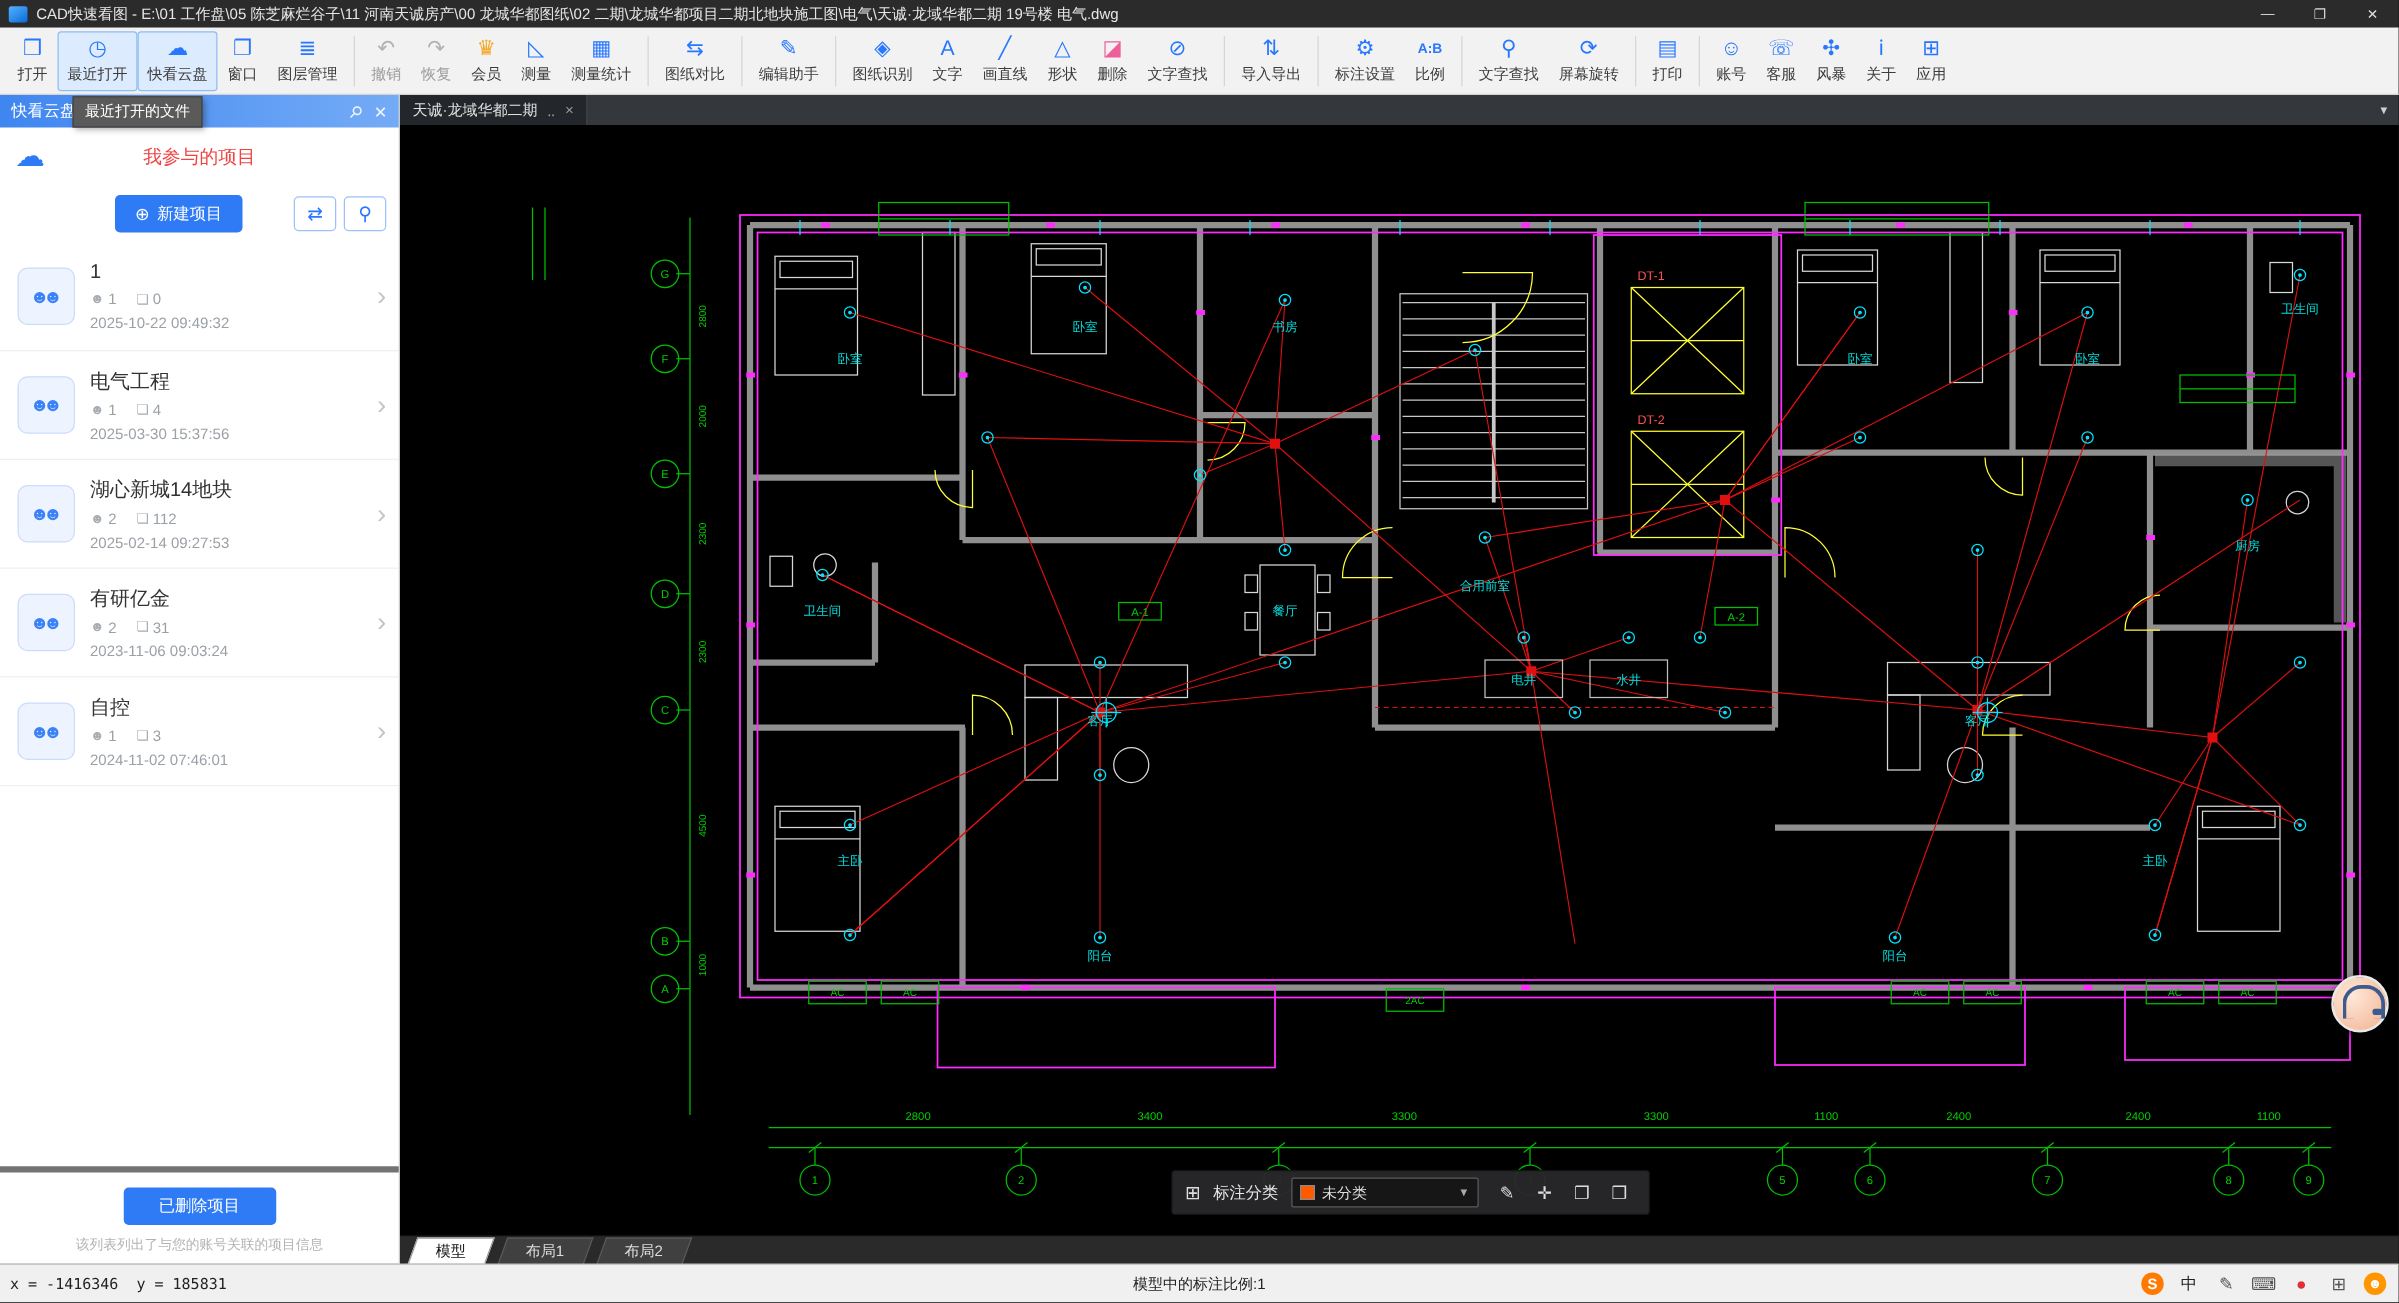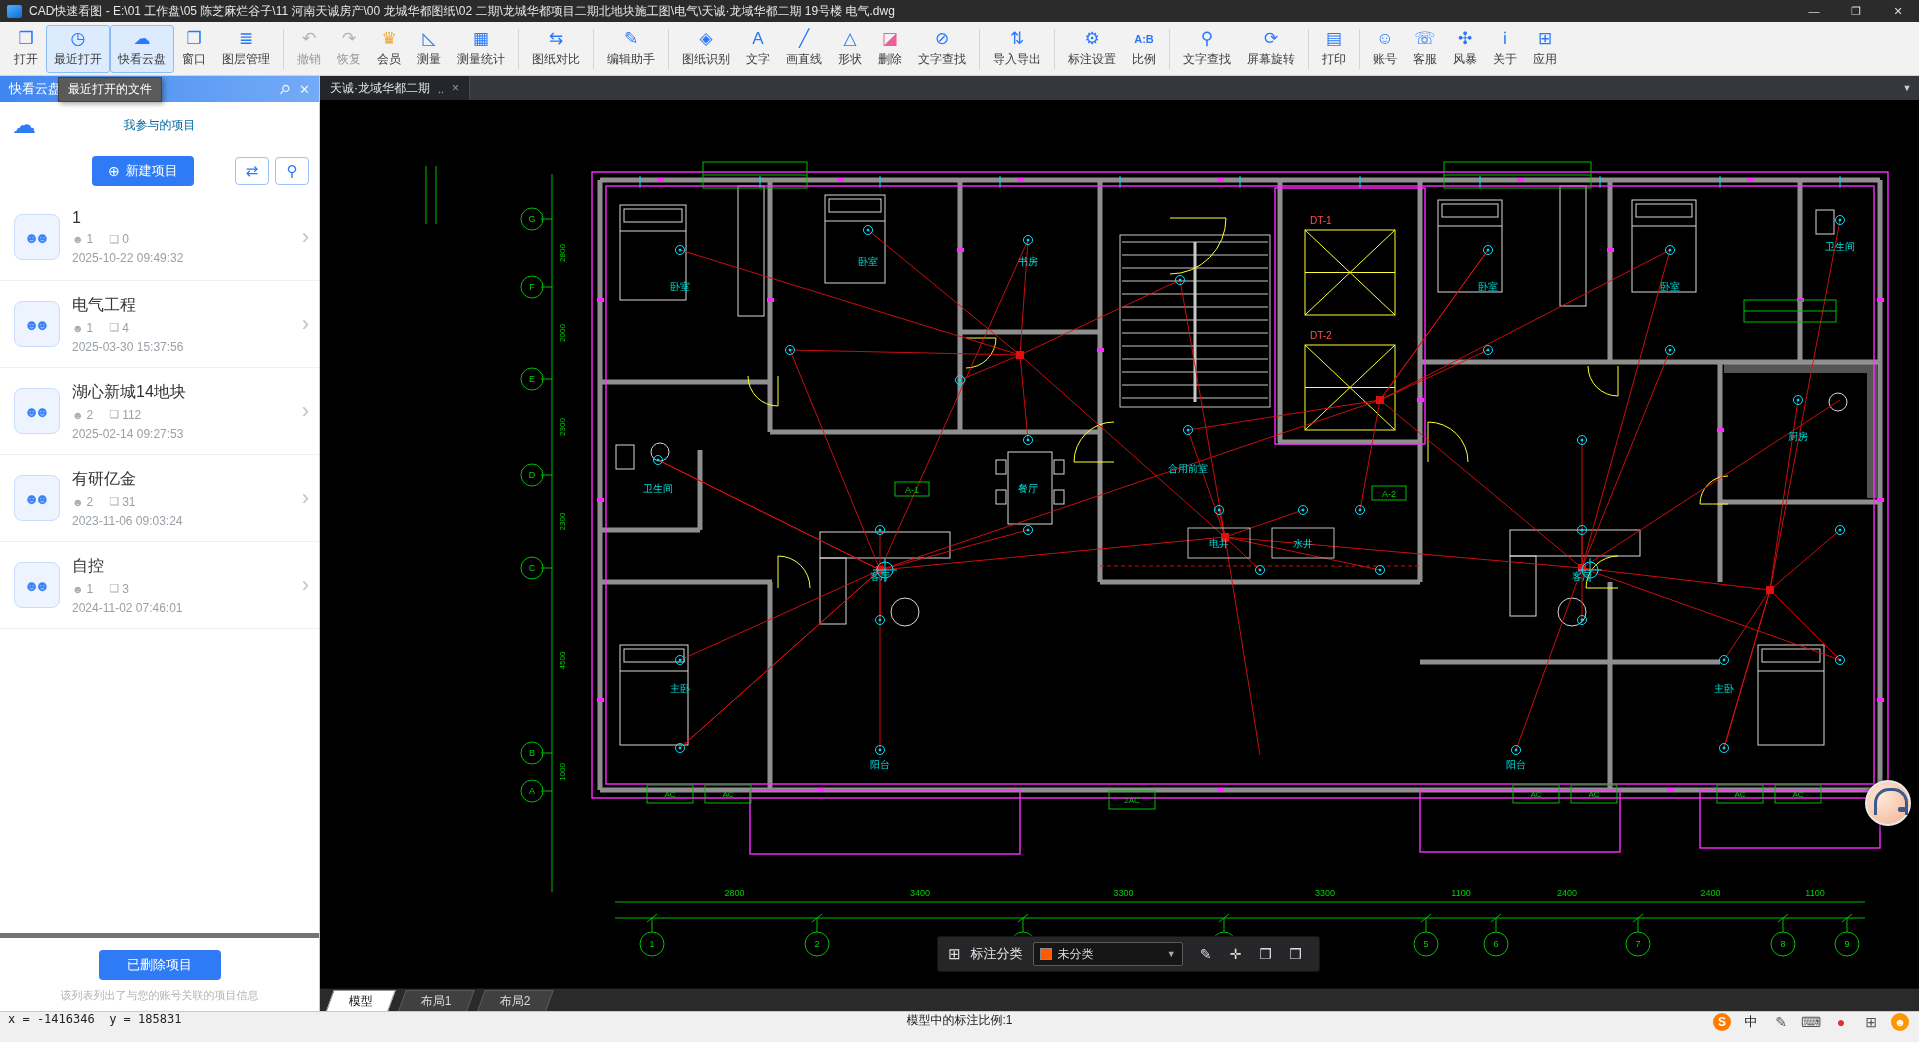--- a/index.html
+++ b/index.html
@@ -27,21 +27,21 @@
 
   
   .main{display:flex;height:935px}
   .sidebar{width:320px;background:#fff;border-right:1px solid #c9c9c9;display:flex;flex-direction:column;flex:none}
   .sb-header{height:26px;background:linear-gradient(90deg,#3f86f0,#74abf6);color:#fff;font-size:13px;display:flex;align-items:center;padding:0 9px;flex:none}
   .sb-header .sp{flex:1}
   .sb-hicon{color:#eef4ff;font-size:13px;margin-left:10px;cursor:pointer}
   .pin-rot{display:inline-block;transform:rotate(45deg)}
   .sb-top-row{height:46px;position:relative;display:flex;align-items:center;flex:none}
   .cloud-ic{color:#2f7bf5;font-size:24px;margin-left:12px;z-index:1}
-  .sb-title{position:absolute;left:0;right:0;text-align:center;font-size:12px;color:#0369a1}
+  .sb-title{position:absolute;left:0;right:0;text-align:center;font-size:15px;color:#ef4444}
   .sb-actions{display:flex;align-items:center;height:46px;padding:0 10px 0 92px;flex:none}
   .new-proj{display:flex;align-items:center;gap:6px;background:#2f7bf5;color:#fff;font-size:13px;border:none;border-radius:4px;height:30px;padding:0 16px;cursor:pointer}
   .new-proj .plus{font-size:14px}
   .sq-btn{width:34px;height:28px;border:1px solid #9cc0f7;border-radius:4px;color:#2f7bf5;display:flex;align-items:center;justify-content:center;font-size:15px;background:#fff;cursor:pointer;margin-left:6px}
   .sq-btn:first-of-type{margin-left:auto}
   .projects{flex:1;overflow:hidden}
   .proj{display:flex;align-items:center;padding:12px 8px 12px 14px;border-bottom:1px solid #f0f0f0;height:87px;cursor:pointer}
   .proj-avatar{width:46px;height:46px;border-radius:8px;background:#eef4ff;border:1px solid #c9dcfa;display:flex;align-items:center;justify-content:center;color:#3b82f6;flex:none}
   .proj-avatar .pp{font-size:15px;letter-spacing:-5px;margin-right:5px}
   .proj-body{margin-left:12px;flex:1;min-width:0}
@@ -85,21 +85,21 @@
   .assistant{position:absolute;right:8px;top:680px;width:46px;height:46px;border-radius:50%;background:radial-gradient(circle at 35% 35%,#ffe8d8,#f0b190);border:2px solid #e9e9e9;box-shadow:0 2px 6px rgba(0,0,0,.55);z-index:5;cursor:pointer}
   .assistant::before{content:'';position:absolute;left:7px;top:6px;width:28px;height:24px;border:3px solid #3c5a8c;border-bottom:none;border-radius:15px 15px 0 0}
   .assistant::after{content:'';position:absolute;right:3px;bottom:12px;width:8px;height:5px;background:#3c5a8c;border-radius:2px}
 
   .layout-tabs{height:23px;background:#2a2a2a;border-top:1px solid #111;display:flex;align-items:flex-end;padding-left:10px;flex:none}
   .ltab{height:21px;padding:0 18px;display:flex;align-items:center;font-size:12px;color:#ddd;background:#404040;border:1px solid #5a5a5a;border-bottom:none;margin-right:10px;transform:skewX(-20deg);cursor:pointer}
   .ltab span{transform:skewX(20deg)}
   .ltab.active{background:#fff;color:#111;border-color:#999}
 
   
-  .statusbar{height:31px;background:#f0f0f0;border-top:1px solid #c9c9c9;display:flex;align-items:flex-start;position:relative;font-size:12px;color:#222}
+  .statusbar{height:31px;background:#f0f0f0;border-top:1px solid #c9c9c9;display:flex;align-items:center;position:relative;font-size:12px;color:#222}
   .coords{margin-left:8px;font-family:"DejaVu Sans Mono",monospace;white-space:pre}
   .scale-label{position:absolute;left:50%;transform:translateX(-50%)}
   .tray{margin-left:auto;display:flex;align-items:center;gap:10px;margin-right:10px}
   .tray-item{font-size:14px;display:flex;align-items:center;justify-content:center;width:20px;height:20px;cursor:pointer}
   .tray-item.sogou{background:#ff7a00;color:#fff;border-radius:50%;font-weight:bold;font-size:12px;width:18px;height:18px}
   .tray-item.lang{color:#222;font-size:13px}
   .tray-item.orangeface{background:#ff9500;border-radius:50%;width:18px;height:18px;font-size:11px}
 
   .tooltip{position:absolute;left:58px;top:77px;background:#5a5a5a;color:#fff;font-size:12px;padding:3px 9px;border:1px solid #434343;box-shadow:2px 2px 5px rgba(0,0,0,.35);z-index:99;white-space:nowrap}
 </style>

